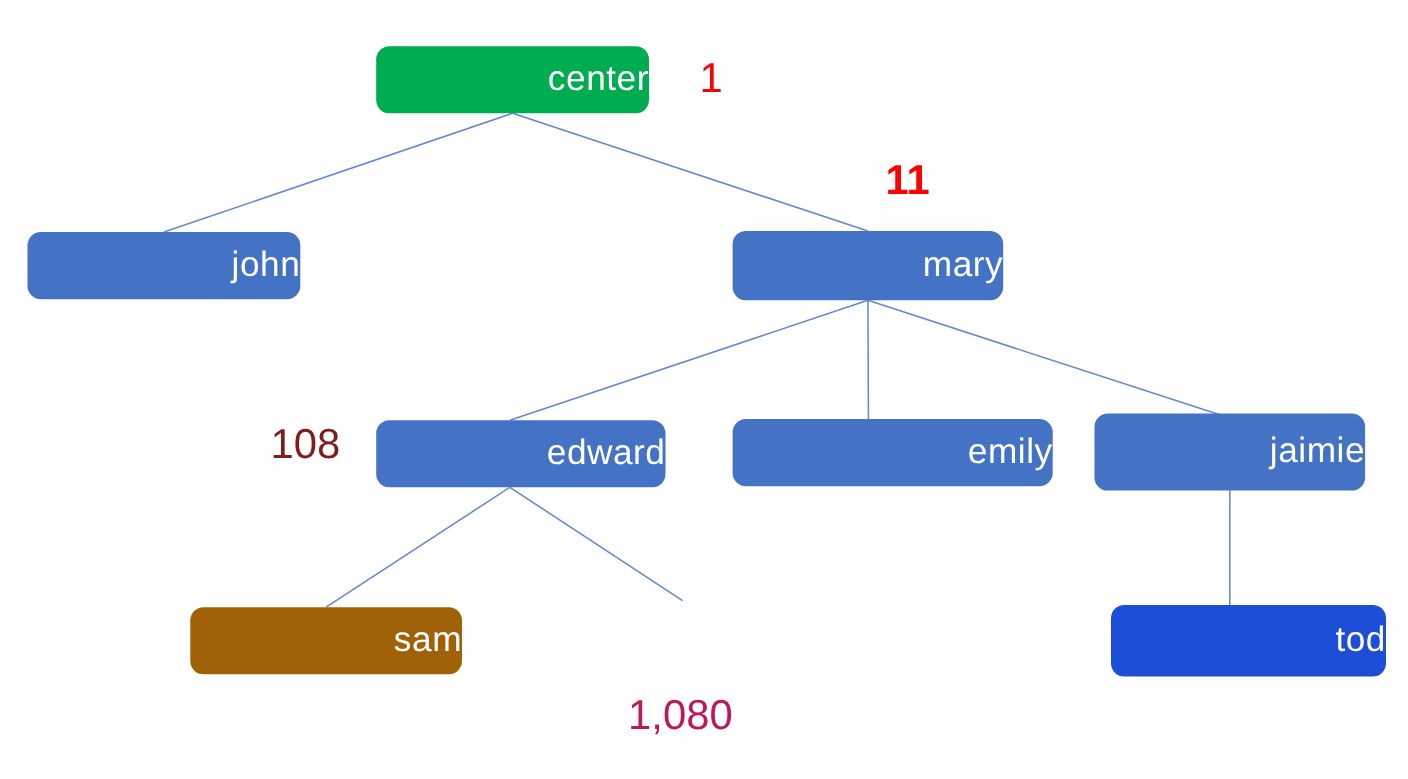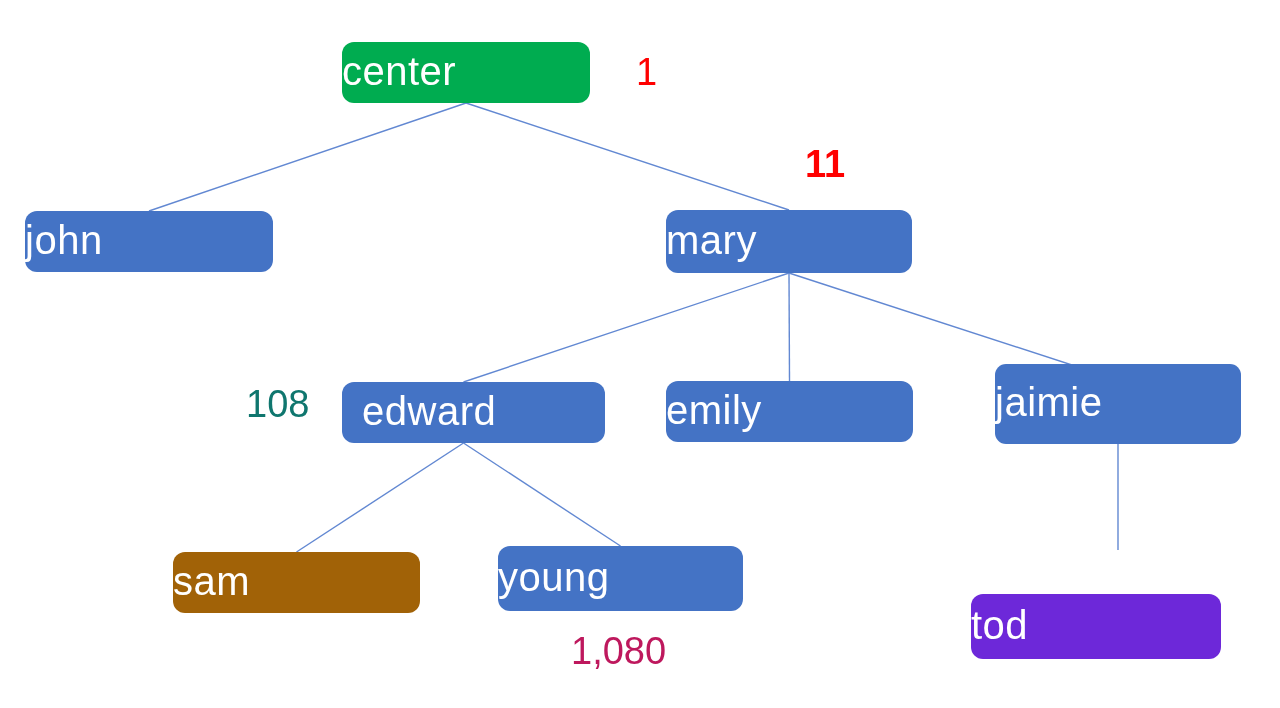--- a/index.html
+++ b/index.html
@@ -20,24 +20,24 @@
     left: 0;
     top: 0;
     width: 1280px;
     height: 708px;
     pointer-events: none;
   }
   .node {
     position: absolute;
     display: flex;
     align-items: center;
-    justify-content: flex-start;
+    justify-content: flex-end;
     border-radius: 12px;
     color: #ffffff;
-    font-size: 40px;
+    font-size: 32px;
     line-height: 1;
     letter-spacing: 0.5px;
     white-space: nowrap;
   }
   .node span {
     transform: translateY(-2px);
   }
   .annotation {
     position: absolute;
     font-size: 38px;
@@ -64,32 +64,29 @@
     </div>
     <div class="node" style="left: 666px; top: 210px; width: 246px; height: 63px; background: rgb(68, 115, 197); color: rgb(255, 255, 255);">
       <span>mary</span>
     </div>
     <div class="node" style="left: 25px; top: 211px; width: 248px; height: 61px; background: rgb(68, 115, 197); color: rgb(255, 255, 255);">
       <span>john</span>
     </div>
     <div class="node" style="left: 342px; top: 382px; width: 243px; height: 61px; background: rgb(68, 115, 197); color: rgb(255, 255, 255); padding-left: 20px;">
       <span>edward</span>
     </div>
-    <div class="node" style="left: 666px; top: 381px; width: 247px; height: 61px; background: rgb(68, 115, 197); color: rgb(255, 255, 255);">
+    <div class="node" style="left: 666px; top: 381px; width: 247px; height: 61px; background: rgb(68, 115, 197); color: rgb(255, 255, 255); padding-left: 44px;">
       <span>emily</span>
     </div>
-    <div class="node" style="left: 995px; top: 364px; width: 246px; height: 80px; background: rgb(68, 115, 197); color: rgb(255, 255, 255); border-radius: 11px;">
+    <div class="node" style="left: 995px; top: 376px; width: 246px; height: 70px; background: rgb(68, 115, 197); color: rgb(255, 255, 255);">
       <span>jaimie</span>
     </div>
     <div class="node" style="left: 173px; top: 552px; width: 247px; height: 61px; background: #a16207; color: rgb(255, 255, 255);">
       <span>sam</span>
     </div>
-    <div class="node" style="left: 498px; top: 546px; width: 245px; height: 65px; background: rgb(68, 115, 197); color: rgb(255, 255, 255);">
-      <span>young</span>
-    </div>
-    <div class="node" style="left: 971px; top: 550px; width: 250px; height: 65px; background: #6d28d9; color: rgb(255, 255, 255); margin-top: 44px;">
+    <div class="node" style="left: 1010px; top: 550px; width: 250px; height: 65px; background: #1d4ed8; color: rgb(255, 255, 255);">
       <span>tod</span>
     </div>
     <div class="annotation" style="left: 636px; top: 52px; color: rgb(255, 0, 0);">1</div>
     <div class="annotation" style="left: 805px; top: 144px; color: rgb(255, 0, 0); font-weight: bold;">11</div>
-    <div class="annotation" style="left: 246px; top: 384px; color: #0f766e;">108</div>
+    <div class="annotation" style="left: 246px; top: 384px; color: #7f1d1d;">108</div>
     <div class="annotation" style="left: 571px; top: 631px; color: #be185d;">1,080</div>
   </div>
 
 </body></html>

